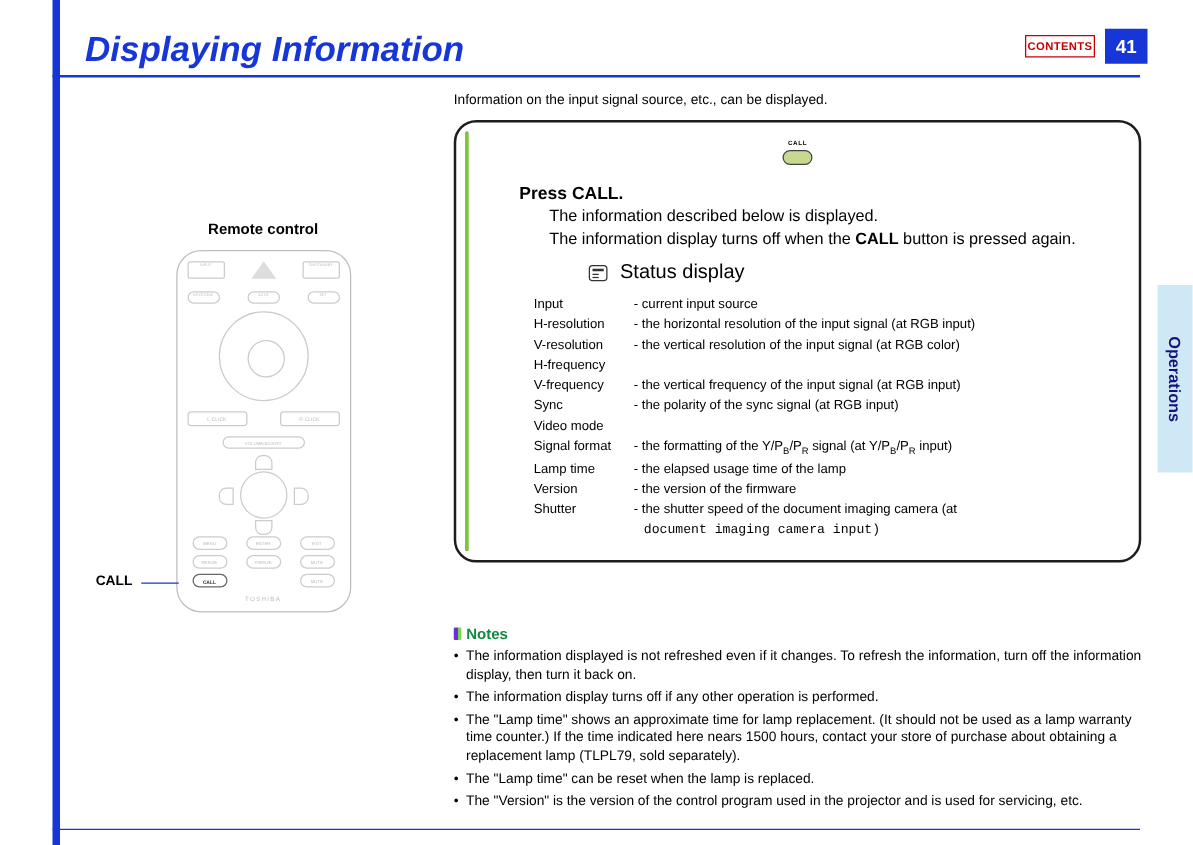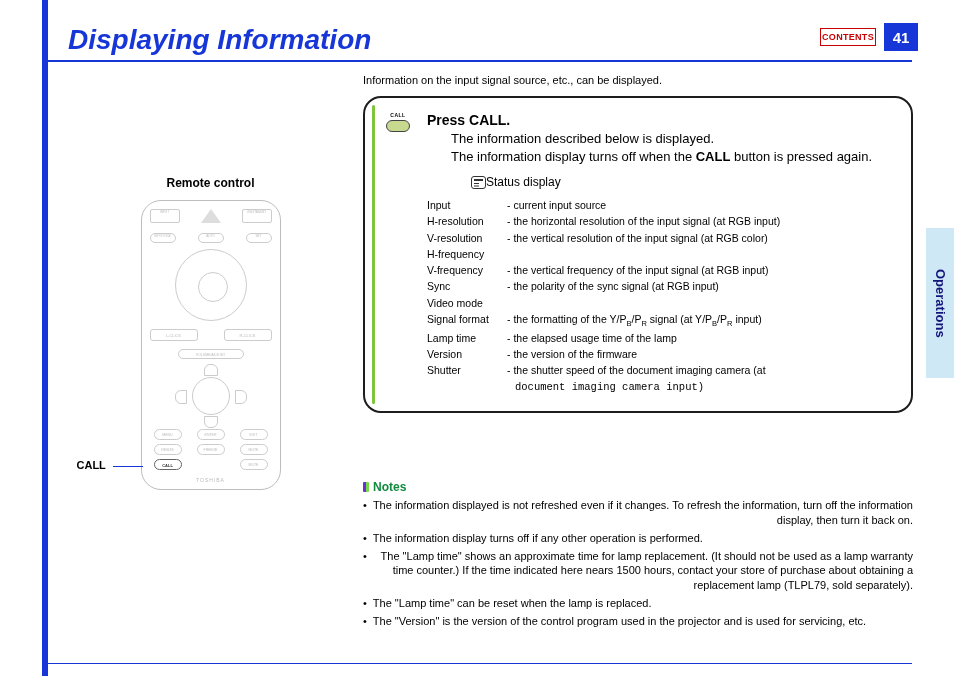--- a/index.html
+++ b/index.html
@@ -165,46 +165,45 @@
     left: 363px;
     top: 96px;
     width: 550px;
     border: 2px solid #1d1d1d;
     border-radius: 18px;
     padding: 14px 18px 16px 18px;
   }
   .info-box::before {
     content:""; position:absolute; top:7px; left:7px; bottom:7px; width:3px; background:#7ec43f; border-radius:2px;
   }
-  .pc-row { display: flex; align-items: flex-start; gap: 14px; }
+  .pc-row { display: flex; align-items: center; gap: 14px; flex-direction: column; }
   .call-mini {
     width: 30px; text-align: center;
   }
   .call-mini .lbl { font-size: 5px; font-weight: bold; letter-spacing: 0.5px; }
   .call-mini .btn { width: 24px; height: 12px; border: 1.5px solid #444; border-radius: 7px; background: #c7d98e; margin: 2px auto 0;}
   .press-text { font-size: 13px; }
   .press-text .heading { font-weight: bold; margin-bottom: 2px; font-size: 14px; }
   .press-text .desc { line-height: 1.35; margin-left: 24px; }
-  .status-row { display:flex; align-items:center; gap:0; margin: 10px 0 8px 44px; font-size:12px;padding-left:44px;}
+  .status-row { display:flex; align-items:center; gap:10px; margin: 10px 0 8px 44px; font-size:16px;padding-left:44px;}
   .status-icon { width:15px; height:13px; border:1.5px solid #333; border-radius:3px; position:relative;}
   .status-icon::before { content:""; position:absolute; top:2px; left:2px; right:2px; height:2.5px; background:#333;}
   .status-icon::after { content:""; position:absolute; top:6px; left:2px; right:6px; height:1.5px; background:#333; box-shadow: 0 2.5px 0 #333;}
   .status-table { font-size: 10.5px; margin-left: 44px; line-height: 1.55; }
   .status-table .row { display: flex; }
   .status-table .k { width: 80px; flex-shrink: 0; }
   .status-table .v { }
   .status-table .v .cont { margin-left:0; }
   .sub { font-size: 0.72em; vertical-align: sub; }
   .notes-section {
     position: absolute;
     left: 363px;
-    top: 480px;
+    top: 500px;
     width: 550px;
     font-size: 11px;
-    text-align: right;
   }
   .notes-hd { display: flex; align-items: center; gap: 4px; margin-bottom: 4px;}
   .notes-icon { width: 6px; height: 10px; background: linear-gradient(to right, #6a2fd9 0 50%, #77d94a 50% 100%); border-radius: 1px; }
   .notes-hd-text { color: #0f8a3f; font-weight: bold; font-size: 12px; }
   .notes-list { list-style: none; }
   .notes-list li { display: flex; margin-bottom: 3px; line-height: 1.35; }
   .notes-list li::before { content: "•"; margin-right: 6px; flex-shrink: 0; }
 </style>
 </head>
 <body>

